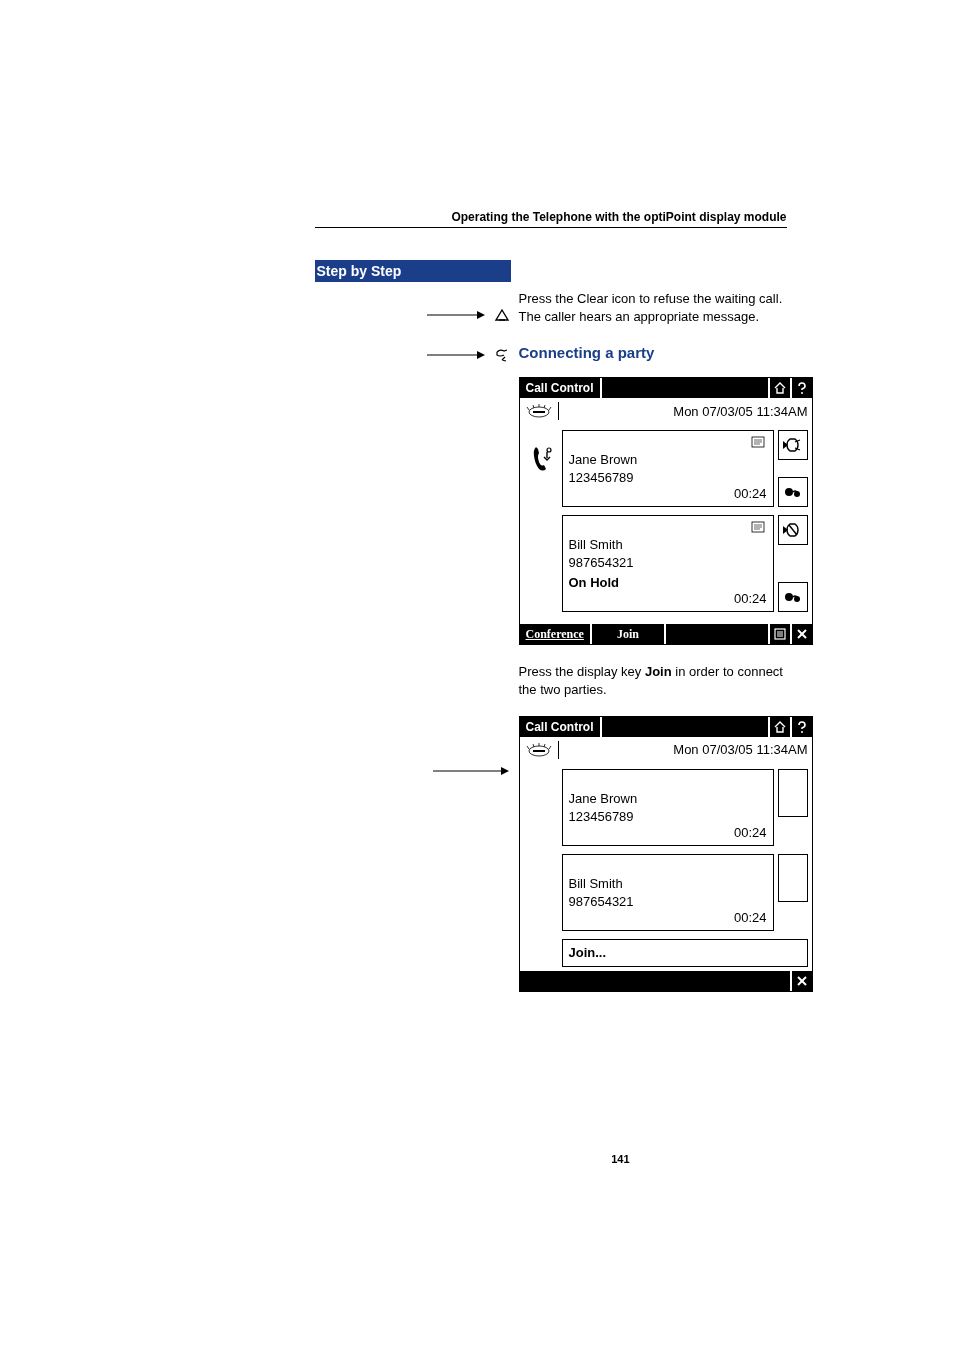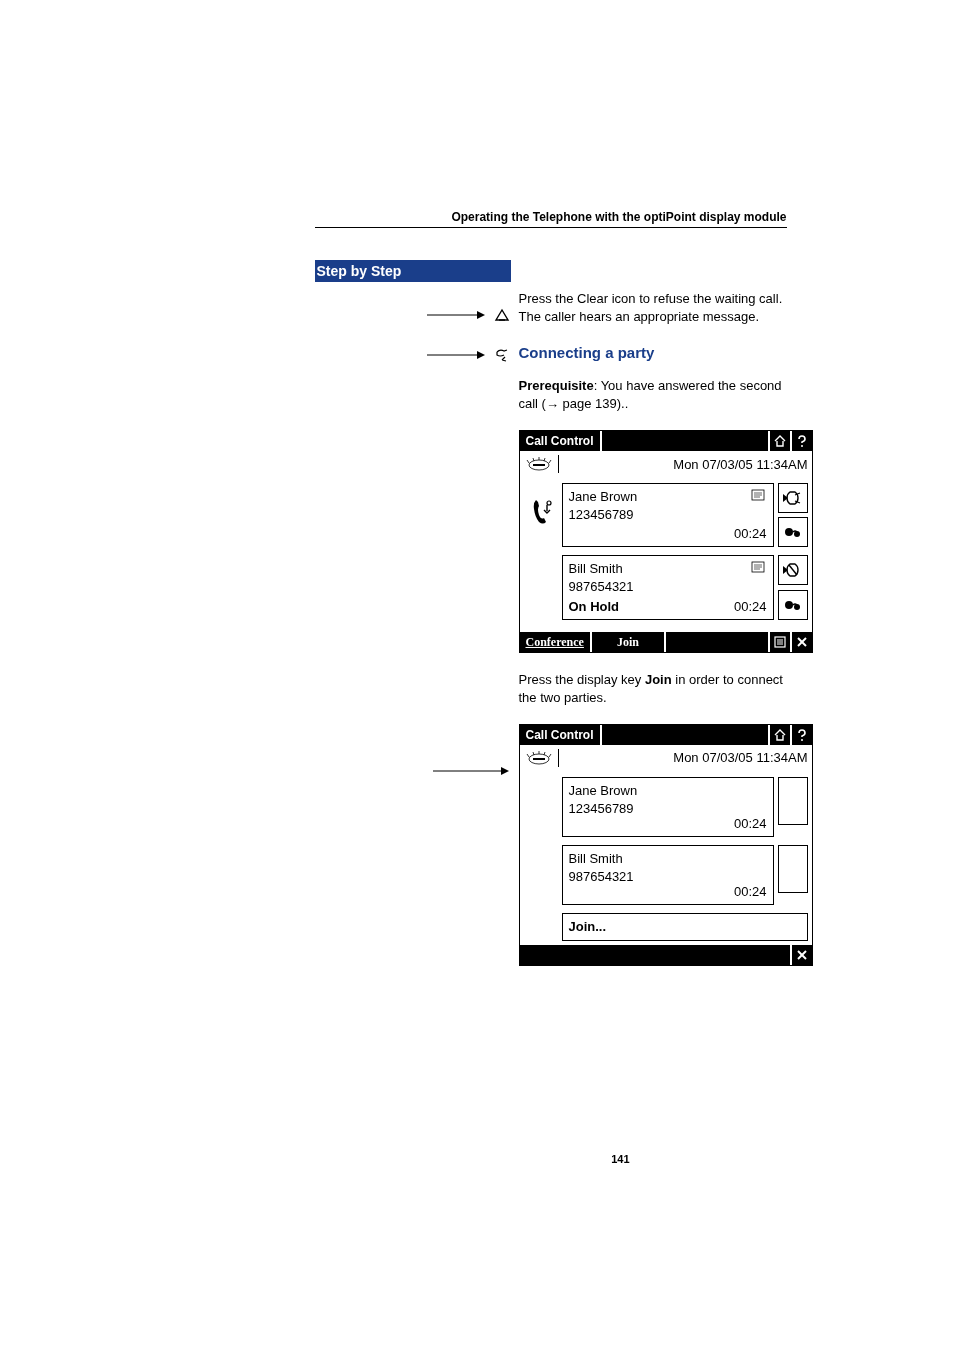--- a/index.html
+++ b/index.html
@@ -24,21 +24,21 @@
   .ph-top .spacer{flex:1;border-right:2px solid #fff;}
   .ph-top .ibox{width:20px;border-right:2px solid #fff;display:flex;align-items:center;justify-content:center;}
   .ph-top .ibox:last-child{border-right:none;}
   .ph-date{display:flex;height:26px;align-items:center;}
   .ph-date .glyphcell{width:38px;border-right:1px solid #000;display:flex;align-items:center;justify-content:center;}
   .ph-date .dtext{flex:1;text-align:right;padding-right:4px;font-size:13px;display:flex;align-items:center;justify-content:flex-end;}
   .ph-body{display:flex;padding:6px 4px 4px 4px;}
   .ph-body .leftstrip{width:38px;display:flex;flex-direction:column;align-items:center;justify-content:flex-start;padding-top:14px;}
   .ph-body .cards{flex:1;}
   .card{display:flex;margin-bottom:8px;}
-  .card .main{flex:1;border:1px solid #000;padding:4px 6px;font-size:13px;position:relative;min-height:64px;box-sizing:border-box;}
+  .card .main{flex:1;border:1px solid #000;padding:20px 6px;font-size:13px;position:relative;min-height:64px;box-sizing:border-box;}
   .card .main .name{}
   .card .main .num{}
   .card .main .hold{font-weight:bold;margin-top:2px;}
   .card .main .dur{position:absolute;right:6px;bottom:4px;font-size:13px;}
   .card .main .notes{position:absolute;right:6px;top:4px;}
   .card .side{width:30px;margin-left:4px;display:flex;flex-direction:column;justify-content:space-between;}
   .card .side .sbox{border:1px solid #000;height:28px;display:flex;align-items:center;justify-content:center;}
   .card2 .main{min-height:56px;}
   .card2 .main .dur{position:absolute;right:6px;bottom:4px;}
   .ph-bot{background:#000;color:#fff;display:flex;height:20px;font-family:Liberation Serif, serif;}
@@ -96,23 +96,20 @@
             <line x1="0" y1="7" x2="68" y2="7" stroke="#000" stroke-width="1"></line>
             <polygon points="68,3 76,7 68,11" fill="#000"></polygon>
           </svg>
       </span>
     </div>
   </div>
 
   <div class="right-col">
     <p class="para">Press the Clear icon to refuse the waiting call. The caller hears an appropriate message.</p>
     <p class="subhead">Connecting a party</p>
-    <p class="prereq">
-      <span class="boldinline">Prerequisite</span><span>: You have answered the second call (</span><span class="refarrow">→</span><span> page 139)..</span>
-    </p>
 
     <div class="phone">
       <div class="ph-top">
         <div class="lblbox">Call Control</div>
         <div class="spacer"></div>
         <div class="ibox">
           <svg width="12" height="12">
               <path d="M1 6 L6 1 L11 6 M3 6 V11 H9 V6" stroke="#fff" stroke-width="1.4" fill="none"></path>
             </svg>
         </div>

